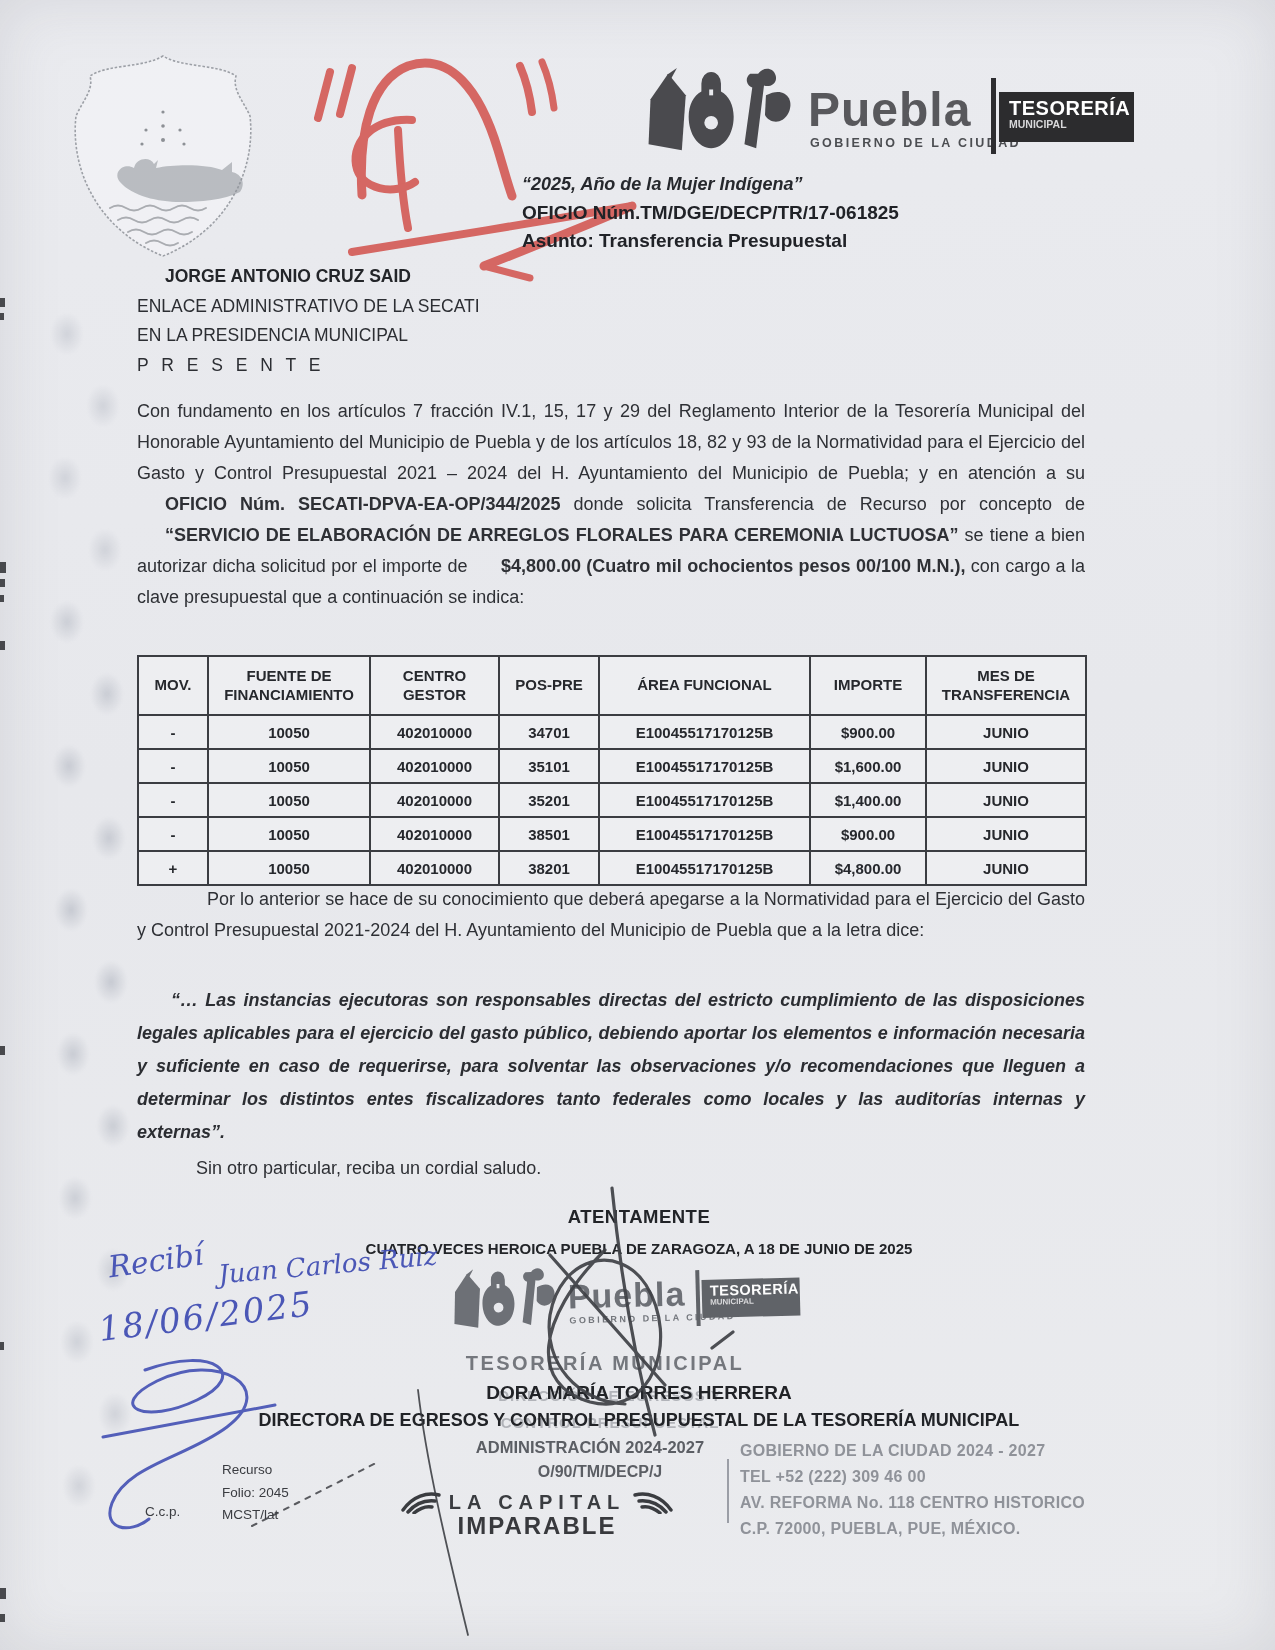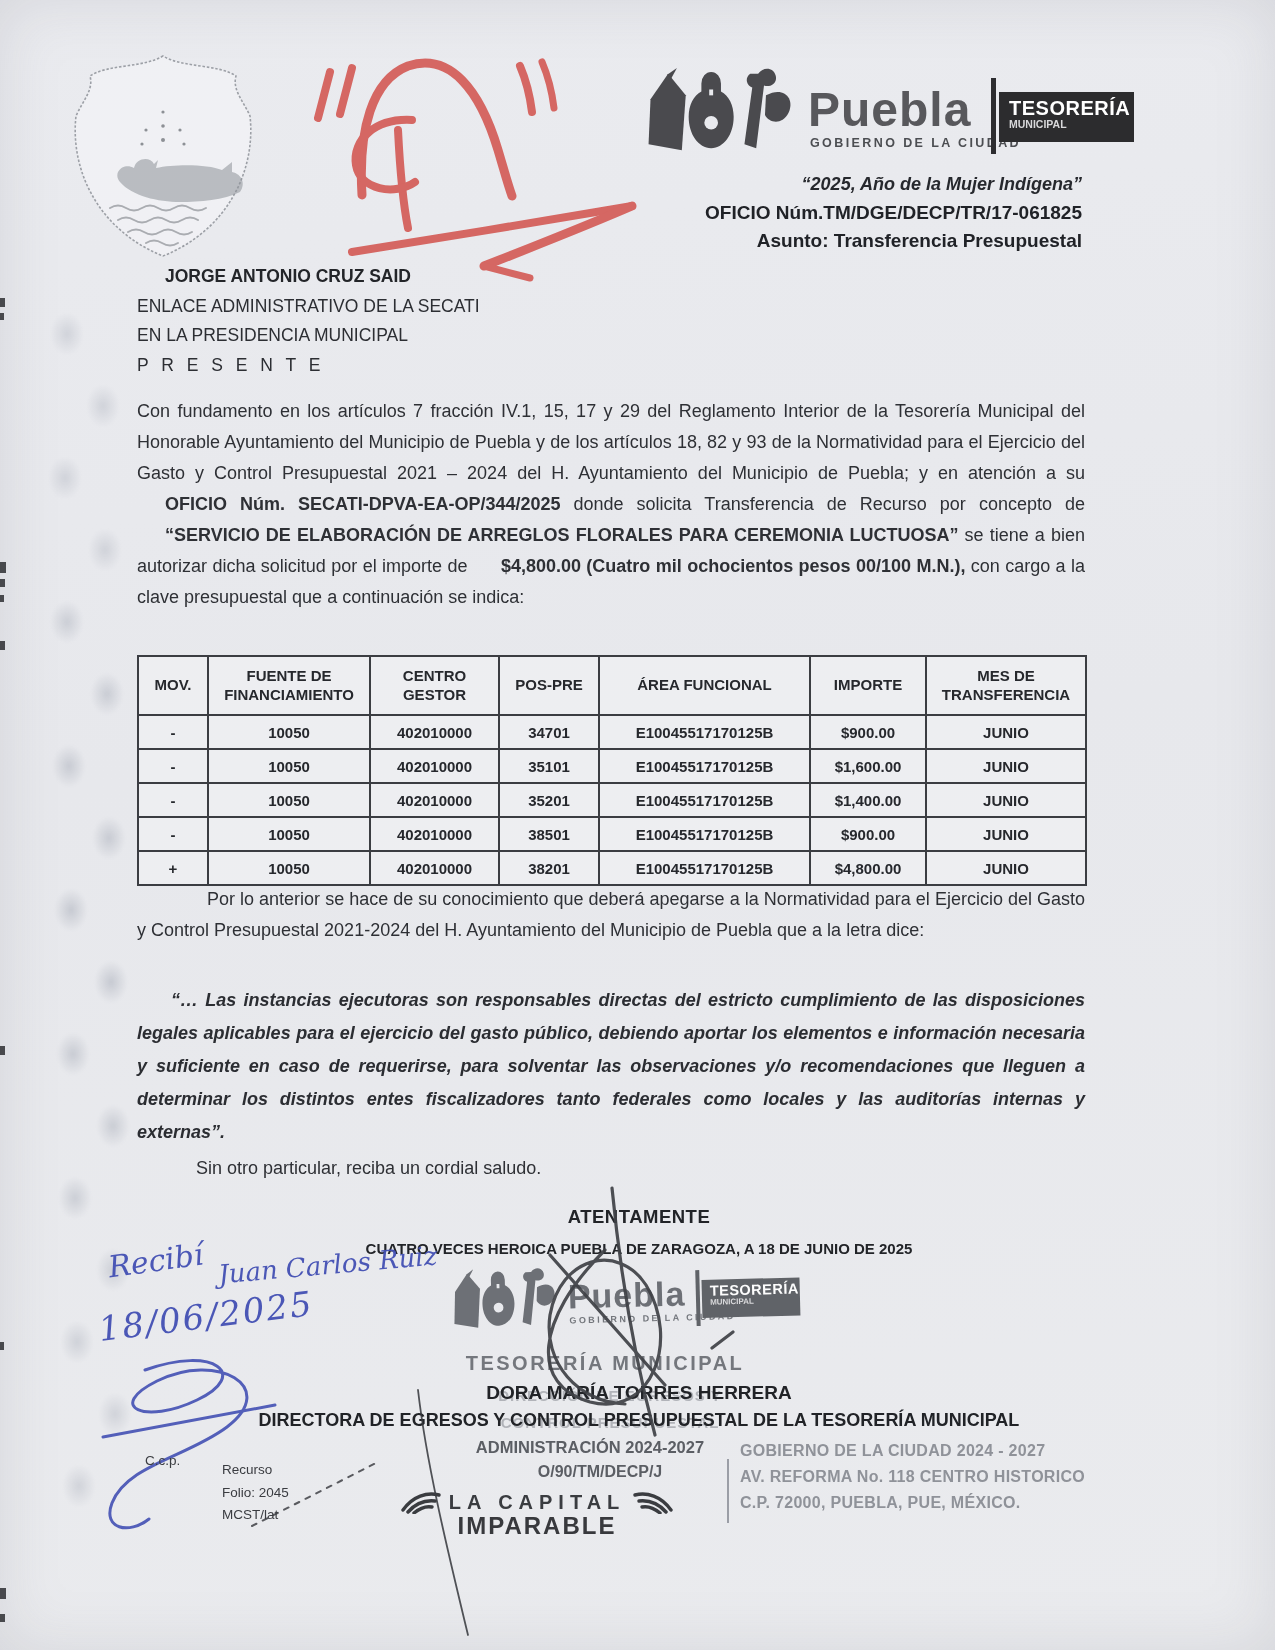--- a/index.html
+++ b/index.html
@@ -13,21 +13,21 @@
   .dm{position:absolute;width:34px;height:44px;background:radial-gradient(ellipse at center,#9aa0ad 0%,rgba(154,160,173,0) 70%);
       transform:rotate(0deg);opacity:.30;filter:blur(1px);border-radius:8px;}
   .edge{position:absolute;left:0;background:#222327;opacity:.8;}
   
   .wordmark{font-weight:800;color:#58585c;letter-spacing:1px;line-height:1;}
   .gob{font-weight:700;color:#4c4e52;letter-spacing:2.4px;}
   .badgebar{background:#2d2d30;}
   .badgebox{background:#2c2c2e;color:#fff;padding:6px 10px;box-sizing:border-box;}
   .badgebox .t1{font-weight:800;letter-spacing:.5px;line-height:1.05;}
   .badgebox .t2{font-weight:700;color:#d8d8da;line-height:1.1;}
-  .hdr-lines{text-align:right;line-height:28.5px;color:#26282d;}
+  .hdr-lines{text-align:left;line-height:28.5px;color:#26282d;}
   .hdr-quote{font-style:italic;font-weight:600;font-size:18px;}
   .hdr-oficio,.hdr-asunto{font-weight:800;font-size:19px;color:#202227;}
   
   .para{font-size:18px;line-height:31px;text-align:justify;color:#2e3035;}
   .rcp{font-size:17.5px;line-height:29.5px;color:#2c2e33;}
   
   table.tm{border-collapse:collapse;width:948px;table-layout:fixed;background:rgba(255,255,255,.25);}
   table.tm th,table.tm td{border:2px solid #3b3d42;text-align:center;vertical-align:middle;
       font-size:15px;color:#26282d;padding:2px 3px;overflow:hidden;}
   table.tm th{font-weight:800;height:53px;line-height:1.25;}
@@ -283,21 +283,21 @@
     </g>
   </svg>
 
   <svg class="abs" style="left:230px;top:1380px;" width="320" height="270" viewBox="0 0 320 270">
     <g fill="none" stroke="#34363b" stroke-linecap="round">
       <path d="M22,146 L148,82" stroke-width="2" stroke-dasharray="5,7" opacity=".8"></path>
       <path d="M188,10 C196,80 215,160 238,255" stroke-width="1.8" opacity=".85"></path>
     </g>
   </svg>
 
-  <div class="abs ccp" style="left:145px;top:1450px;">C.c.p.</div>
+  <div class="abs ccp" style="left:145px;top:1501px;">C.c.p.</div>
   <div class="abs ccp" style="left:222px;top:1459px;">
     <div>Recurso</div>
     <div>Folio: 2045</div>
     <div>MCST/lat</div>
   </div>
 
   <div class="abs" style="left:387px;top:1490px;width:300px;text-align:center;color:#3a3c40;">
     <div style="display:flex;align-items:center;justify-content:center;gap:8px;">
       <svg width="40" height="24">
           <use href="#wing"></use>
@@ -306,17 +306,18 @@
       <svg width="40" height="24" style="transform:scaleX(-1);">
           <use href="#wing"></use>
         </svg>
     </div>
     <div class="capital2" style="margin-top:-2px;">IMPARABLE</div>
   </div>
 
   <div class="abs" style="left:727px;top:1459px;width:2px;height:64px;background:#9b9ea6;"></div>
   <div class="abs addr" style="left:740px;top:1438px;">
     <div>GOBIERNO DE LA CIUDAD 2024 - 2027</div>
+    <div>TEL +52 (222) 309 46 00</div>
     <div>AV. REFORMA No. 118 CENTRO HISTORICO</div>
     <div>C.P. 72000, PUEBLA, PUE, MÉXICO.</div>
   </div>
 
 </div>
 
 </body></html>

